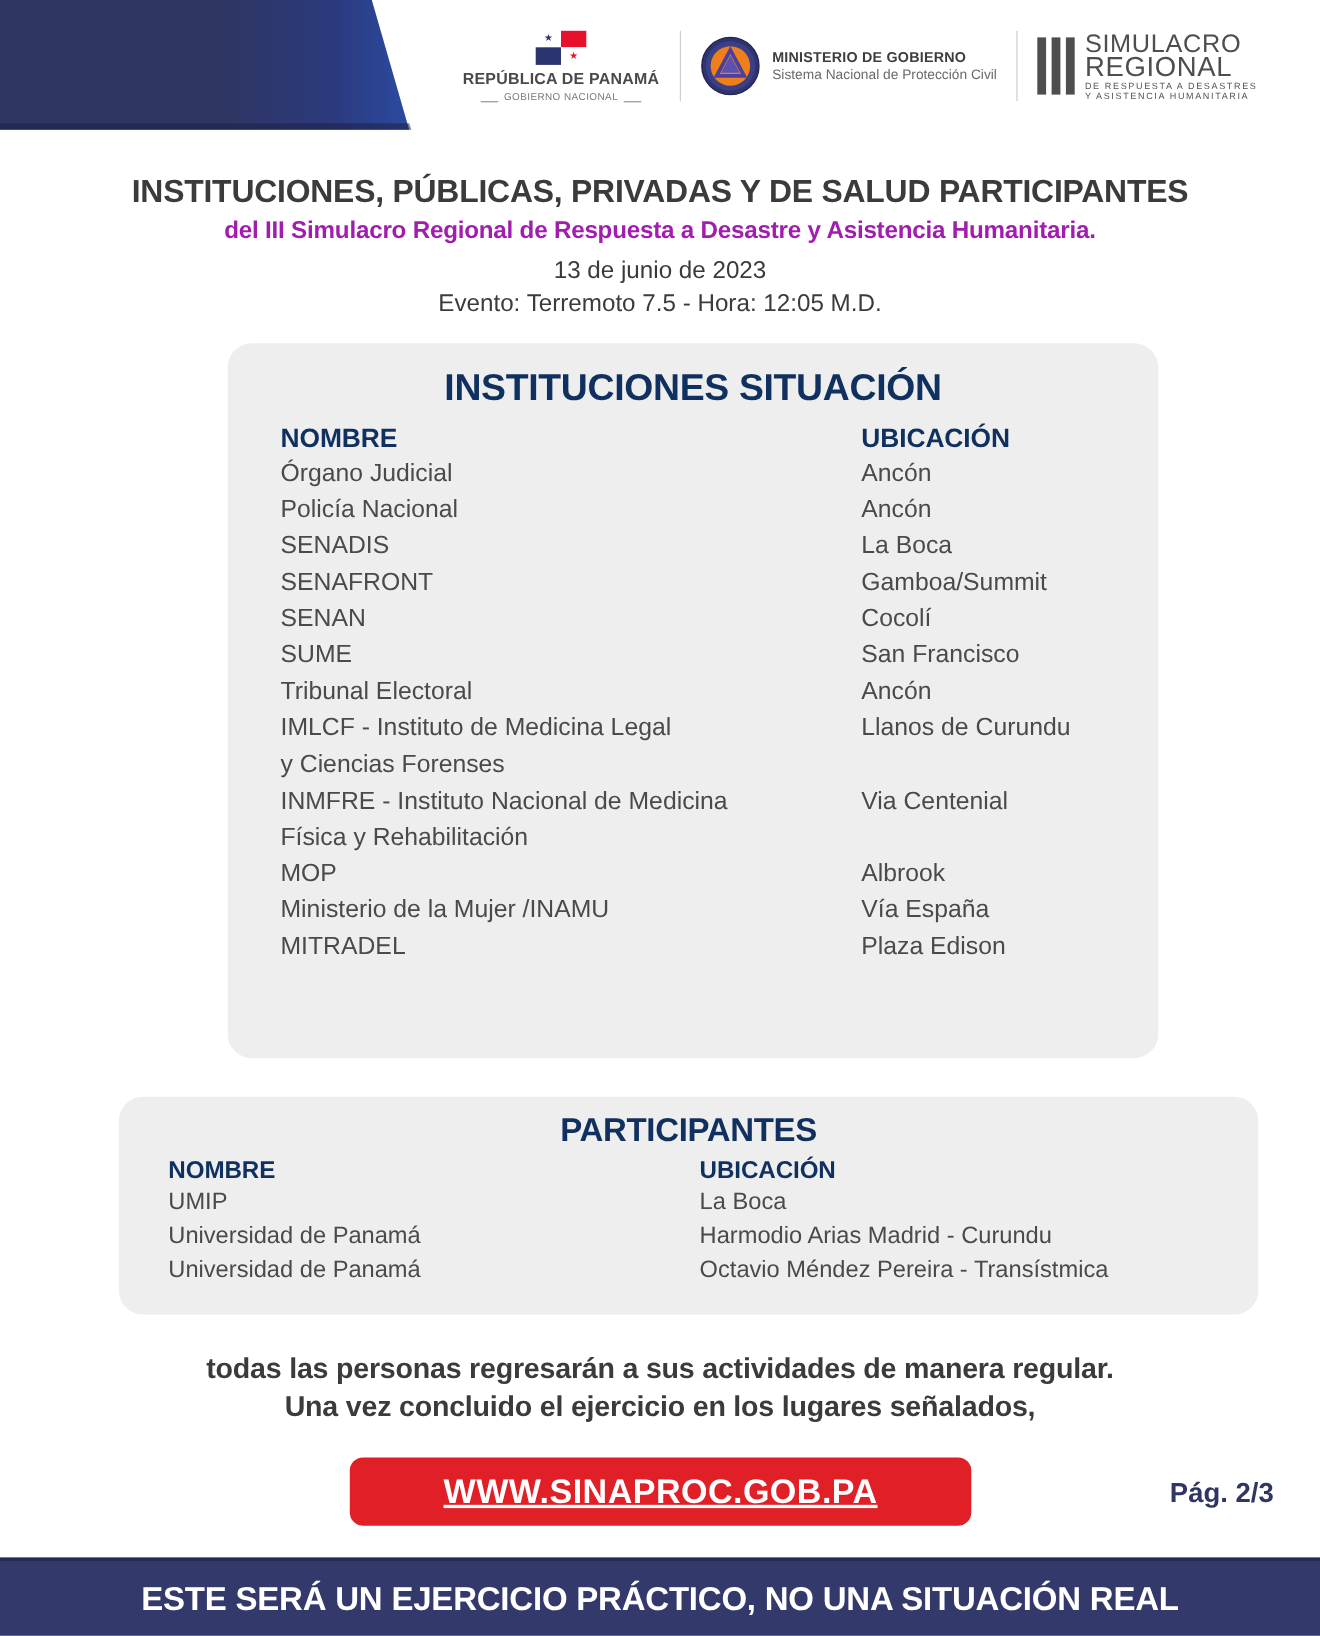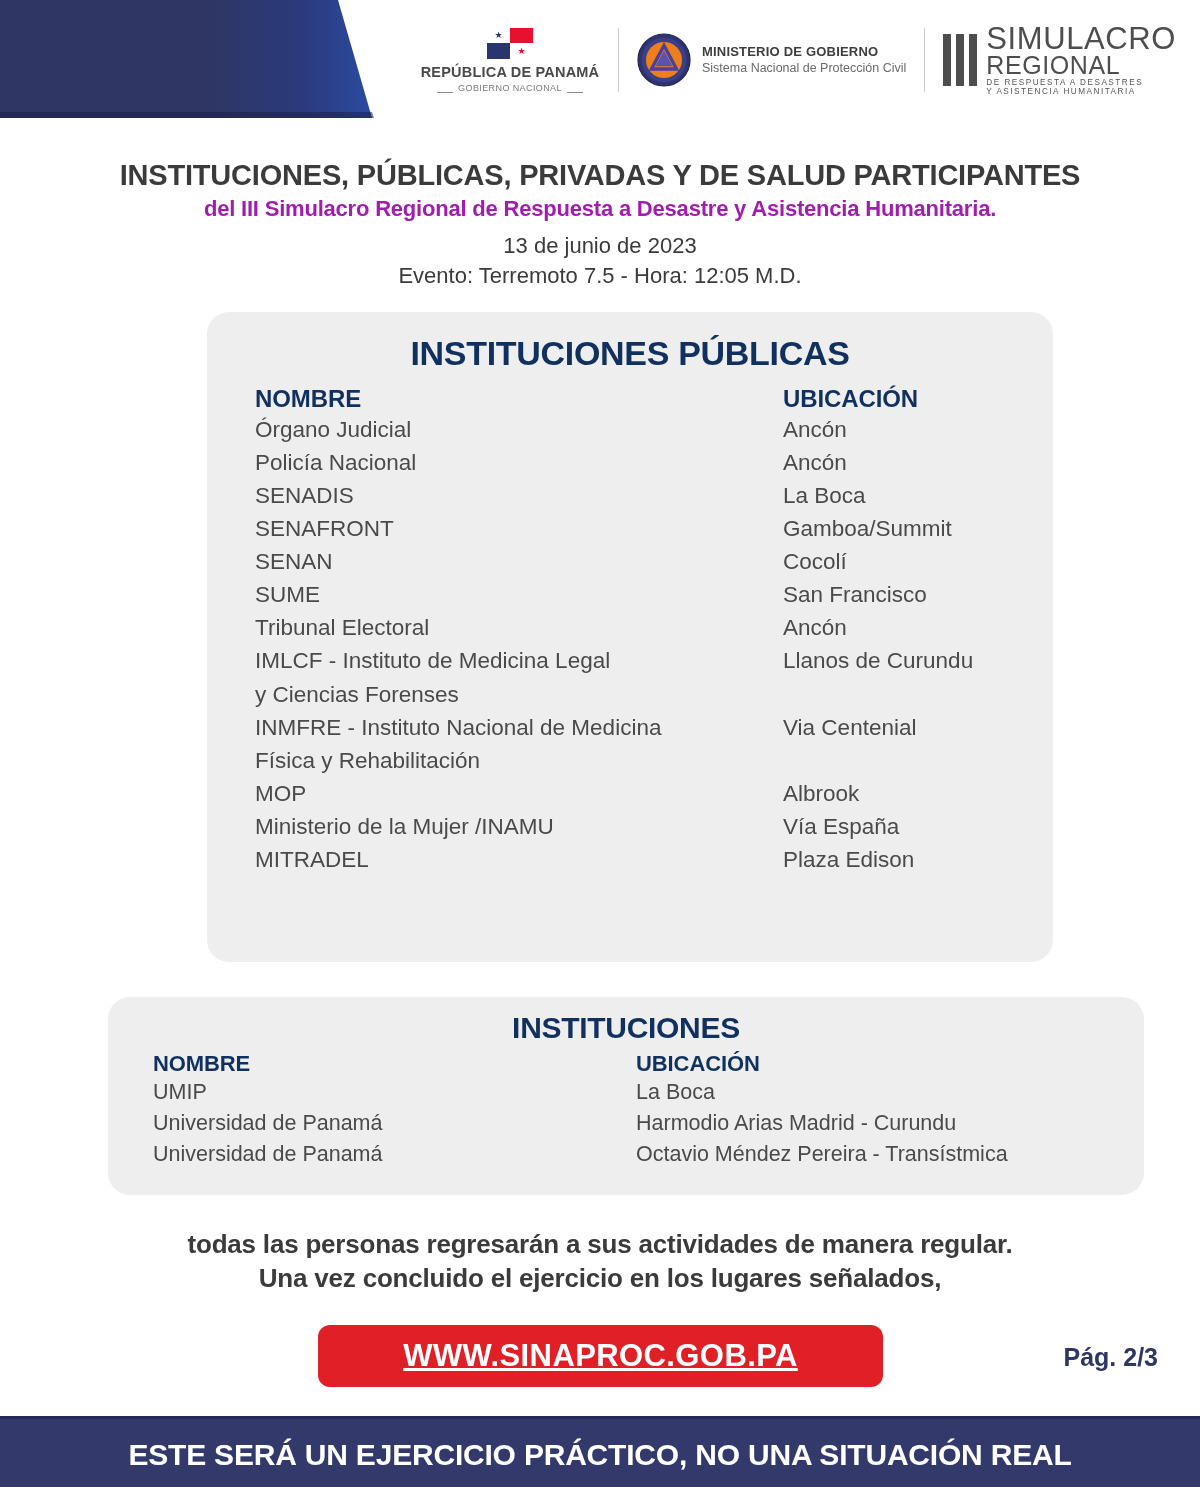--- a/index.html
+++ b/index.html
@@ -148,21 +148,21 @@
     align-items: flex-start;
   }
   .bars span {
     display: block;
     width: 8px;
     height: 52px;
     background: #4e4e4e;
   }
   .sim-text { line-height: 0.93; }
   .sim-l1 {
-    font-size: 31px;
+    font-size: 23px;
     color: #4e4e4e;
     letter-spacing: 0.6px;
     white-space: nowrap;
   }
   .sim-l2 {
     font-size: 25px;
     color: #4e4e4e;
     letter-spacing: 0.6px;
     white-space: nowrap;
   }
@@ -420,21 +420,21 @@
 <div class="titles">
   <div class="title-main">INSTITUCIONES, PÚBLICAS, PRIVADAS Y DE SALUD PARTICIPANTES</div>
   <div class="title-sub">del III Simulacro Regional de Respuesta a Desastre y Asistencia Humanitaria.</div>
 </div>
 <div class="meta">
   <div class="meta-line">13 de junio de 2023</div>
   <div class="meta-line">Evento: Terremoto 7.5 - Hora: 12:05 M.D.</div>
 </div>
 
 <div class="panel panel-public">
-  <div class="panel-heading">INSTITUCIONES PÚBLICAS</div>
+  <div class="panel-heading">INSTITUCIONES SITUACIÓN</div>
   <div class="tbl">
     <div class="tbl-head">
       <div class="col-name th">NOMBRE</div>
       <div class="col-loc th">UBICACIÓN</div>
     </div>
 
     <div class="tbl-row">
       <div class="col-name td">Órgano Judicial</div>
       <div class="col-loc td">Ancón</div>
     </div>
@@ -481,21 +481,21 @@
       <div class="col-loc td">Vía España</div>
     </div>
     <div class="tbl-row">
       <div class="col-name td">MITRADEL</div>
       <div class="col-loc td">Plaza Edison</div>
     </div>
   </div>
 </div>
 
 <div class="panel panel-univ">
-  <div class="panel-heading">INSTITUCIONES</div>
+  <div class="panel-heading">PARTICIPANTES</div>
   <div class="tbl">
     <div class="tbl-head">
       <div class="col-name th">NOMBRE</div>
       <div class="col-loc th">UBICACIÓN</div>
     </div>
     <div class="tbl-row">
       <div class="col-name td">UMIP</div>
       <div class="col-loc td">La Boca</div>
     </div>
     <div class="tbl-row">

